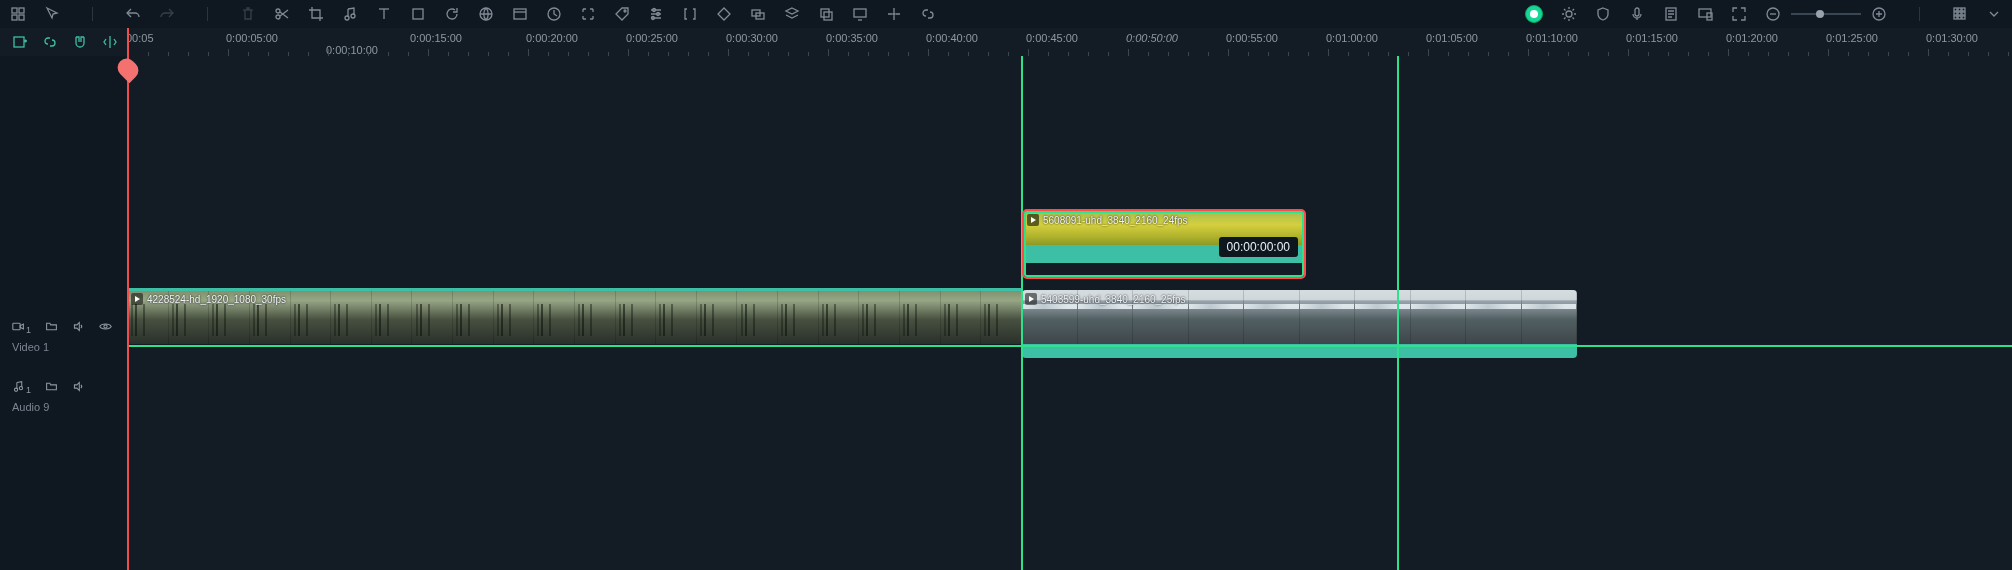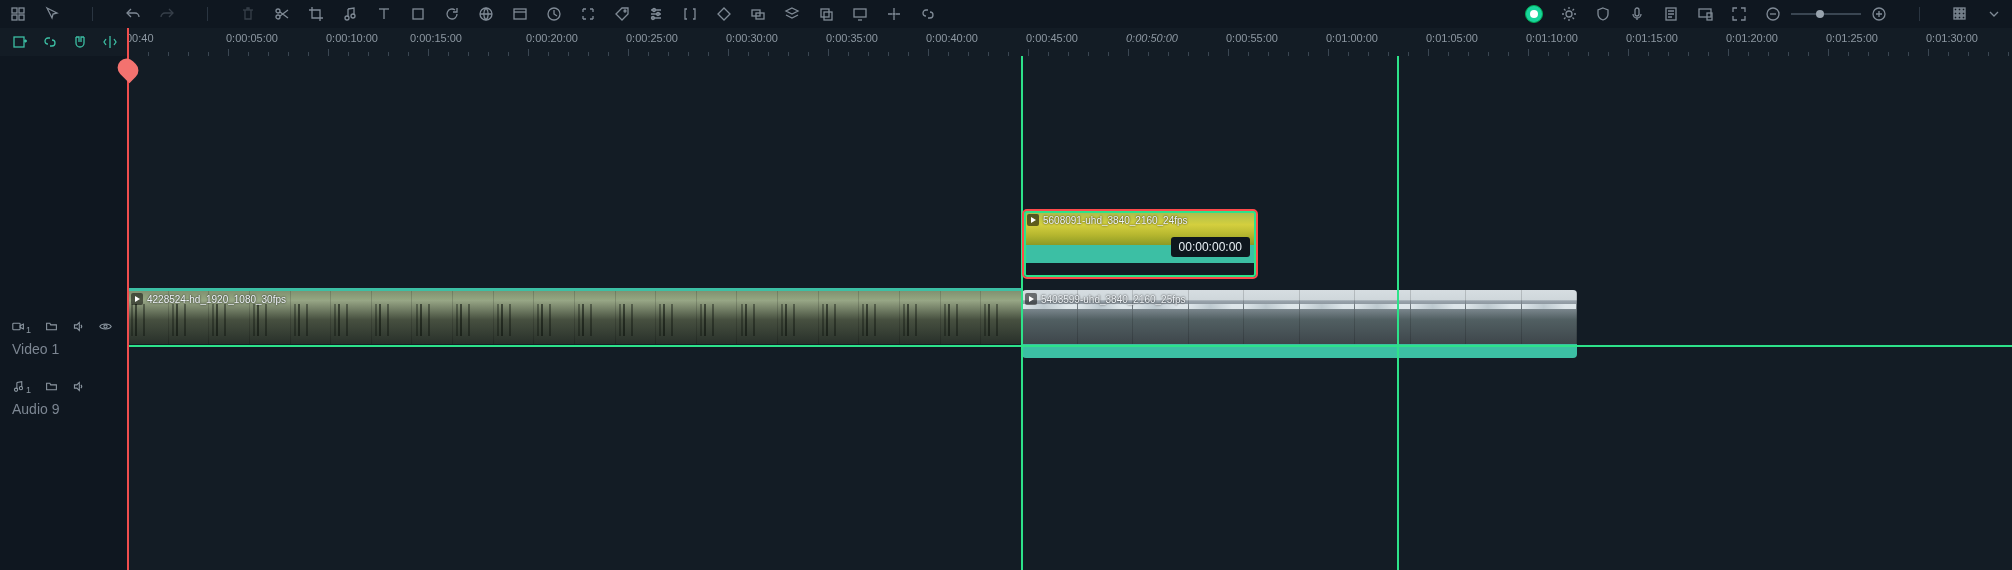--- a/index.html
+++ b/index.html
@@ -97,21 +97,21 @@
   .track-headers{
     position:absolute;left:0;top:0;bottom:0;width:128px;
     background:var(--bg3);
   }
   .track-header{
     position:absolute;left:0;width:100%;
     padding:6px 12px;
   }
   .th-icons{display:flex;align-items:center;gap:14px}
   .th-icons svg{width:13px;height:13px;stroke:#8d98a2;fill:none;stroke-width:1.3}
-  .th-label{color:#7c8692;font-size:14px;margin-top:6px}
+  .th-label{color:#7c8692;font-size:11px;margin-top:6px}
 
   .tracks{
     position:absolute;left:128px;top:0;right:0;bottom:0;
     background:var(--bg);
   }
 
   
   .playhead{
     position:absolute;top:28px;bottom:0;width:2px;background:#f04e4e;z-index:50;
     margin-left:-1px;
@@ -476,26 +476,26 @@
     <div class="sb-icon">
       <svg viewBox="0 0 16 16">
         <path d="M8 2v12M4 5l-2 3 2 3M12 5l2 3-2 3"></path>
       </svg>
     </div>
   </div>
 
 <div class="ruler">
   <div class="ruler-ticks" id="ruler-ticks">
       <div class="tick" style="left: -2px;">
-        <span class="lbl">00:40</span>
+        <span class="lbl">00:05</span>
       </div>
       <div class="tick" style="left: 98px;">
         <span class="lbl">0:00:05:00</span>
       </div>
-      <div class="tick" style="left: 198px;">
+      <div class="tick" style="left: 198px; justify-content: flex-end;">
         <span class="lbl">0:00:10:00</span>
       </div>
       <div class="tick" style="left: 282px;">
         <span class="lbl">0:00:15:00</span>
       </div>
       <div class="tick" style="left: 398px;">
         <span class="lbl">0:00:20:00</span>
       </div>
       <div class="tick" style="left: 498px;">
         <span class="lbl">0:00:25:00</span>
@@ -729,21 +729,21 @@
           <div class="tframe" style="width: 55.5px;"></div>
           <div class="tframe" style="width: 55.5px;"></div>
           <div class="tframe" style="width: 55.5px;"></div>
           <div class="tframe" style="width: 55.5px;"></div>
           <div class="tframe" style="width: 55.5px;"></div>
           <div class="tframe" style="width: 55.5px;"></div>
         </div>
       <div class="audio"></div>
     </div>
 
-    <div class="drag-clip" id="clip-drag" style="left: 894px; top: 153px; width: 236px; height: 70px;">
+    <div class="drag-clip" id="clip-drag" style="left: 894px; top: 153px; width: 284px; height: 70px;">
       <div class="meta">
         <span class="play-ic"></span>
         <span>5608091-uhd_3840_2160_24fps</span>
       </div>
       <div class="thumbs"></div>
       <div class="audio"></div>
       <div class="tooltip">00:00:00:00</div>
     </div>
   </div>
 </div>

